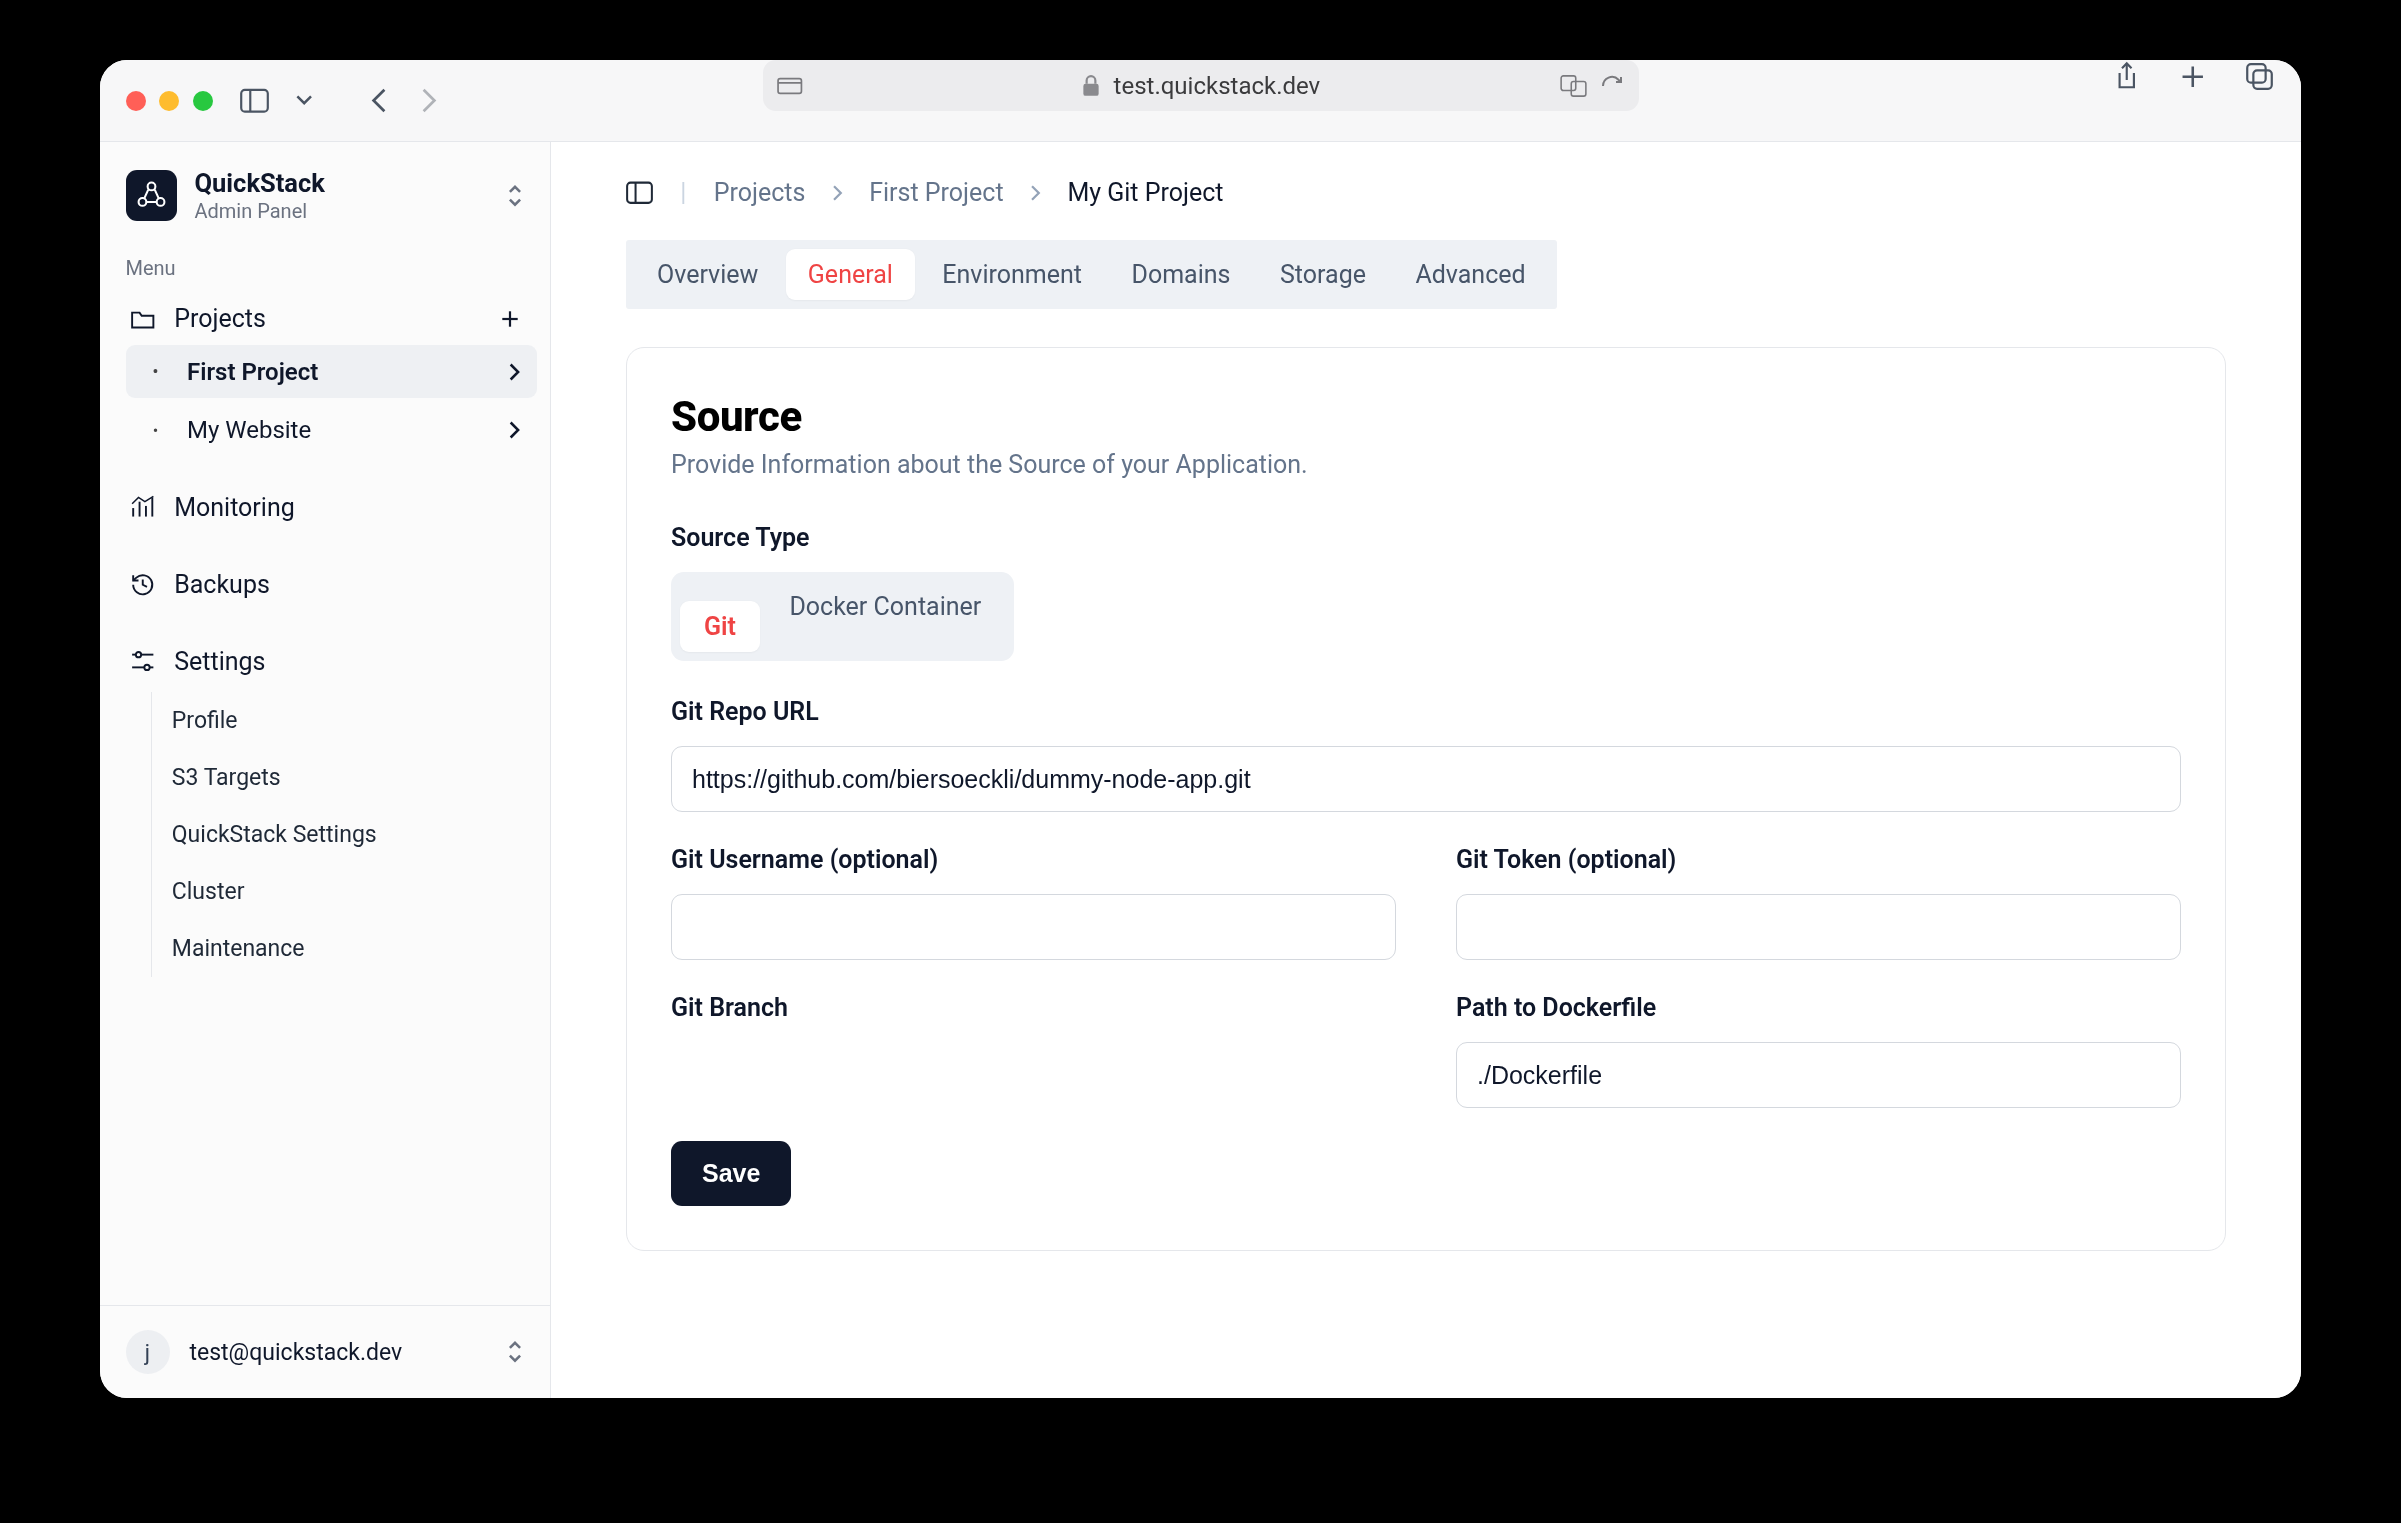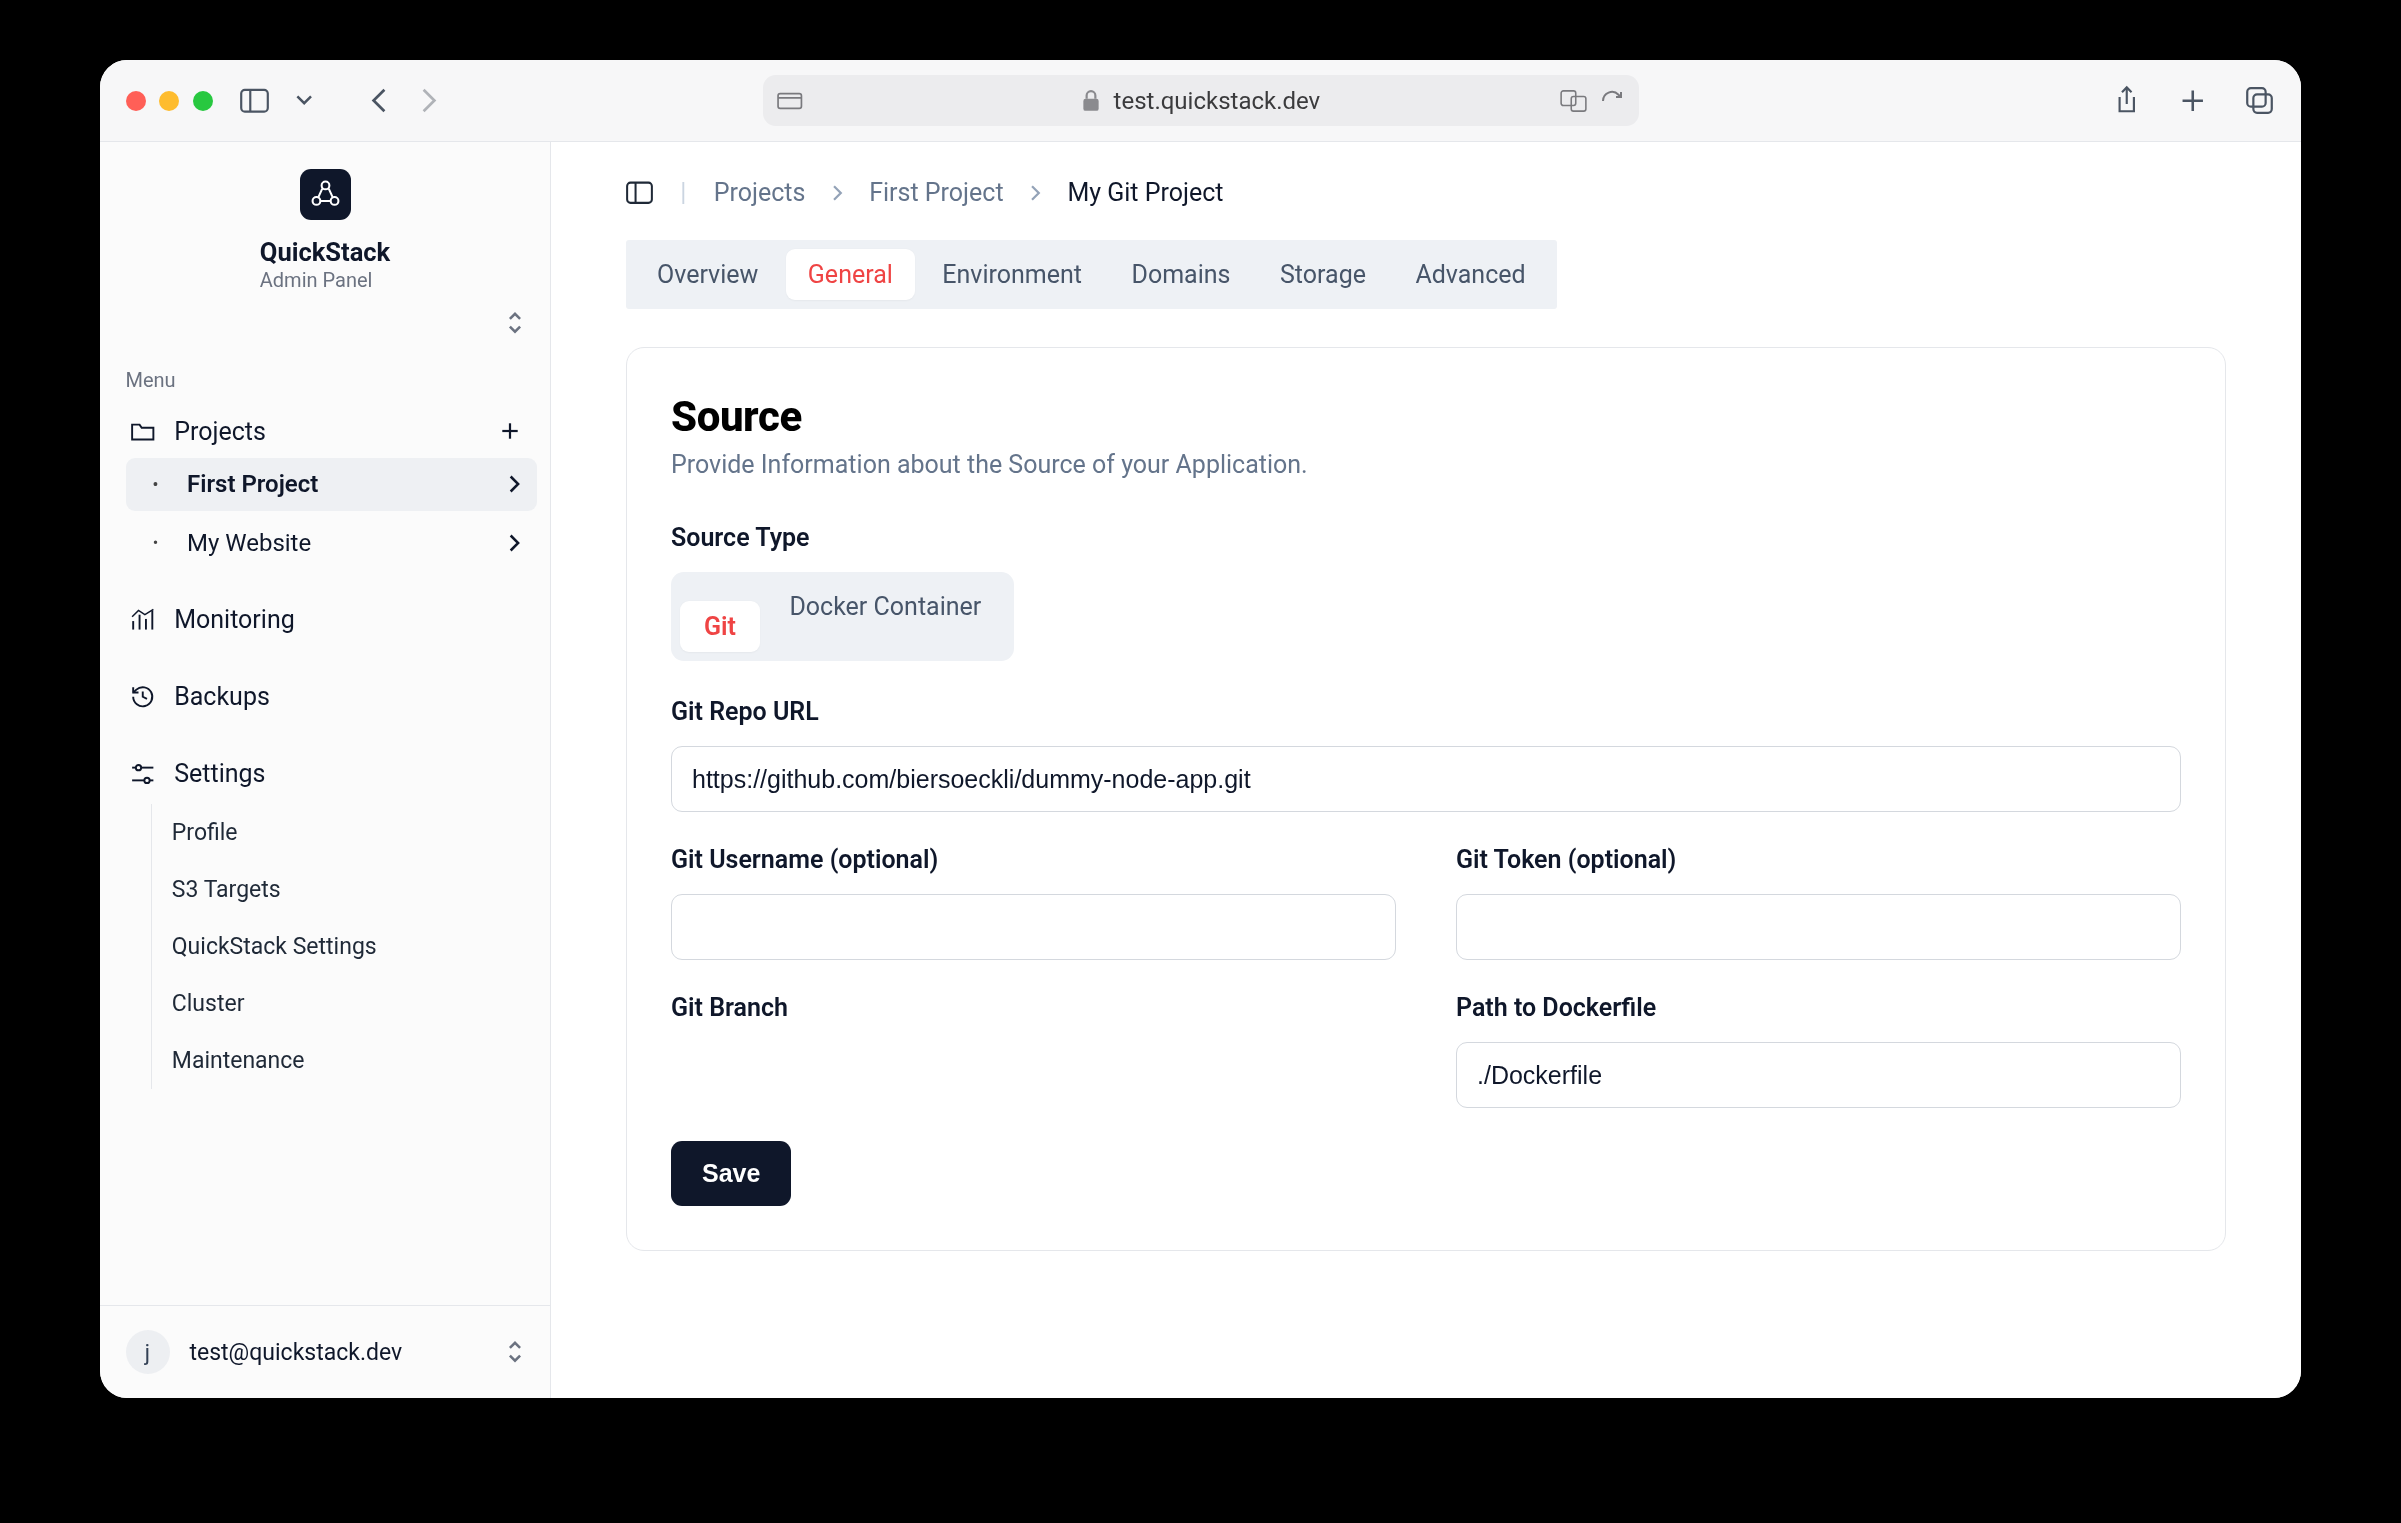--- a/index.html
+++ b/index.html
@@ -40,21 +40,20 @@
     display: flex;
     flex-direction: column;
     box-shadow: 0 9px 36px rgba(0,0,0,.4);
   }
   
   .toolbar {
     height: 82px;
     background: var(--bg-toolbar);
     border-bottom: 0.9px solid var(--border);
     display: flex;
-    align-items: center;
     padding: 0 25.5px;
     gap: 25.5px;
     position: relative;
   }
   .traffic {
     display: flex; gap: 13.7px; align-items: center;
   }
   .dot { width: 20px; height: 20px; border-radius: 50%; }
   .dot.red { background:#ff5f57; }
   .dot.yellow { background:#febc2e; }
@@ -93,21 +92,20 @@
   .sidebar {
     width: 451px;
     background: var(--bg-sidebar);
     border-right: 0.9px solid var(--border);
     display:flex; flex-direction:column;
     padding-bottom: 0;
   }
   .brand {
     display:flex; align-items:center; gap:18px;
     padding: 27px 25.5px 20px 25.5px;
-    flex-direction: column;
   }
   .brand-logo {
     width: 51px; height: 51px;
     background:#0f172a;
     border-radius: 11px;
     display:flex; align-items:center; justify-content:center;
     color:#fff;
   }
   .brand-text .title { font-size: 25.5px; font-weight:700; color:var(--text); line-height:1.1;}
   .brand-text .subtitle { font-size: 20px; color:var(--text-dim); margin-top:1.8px;}

